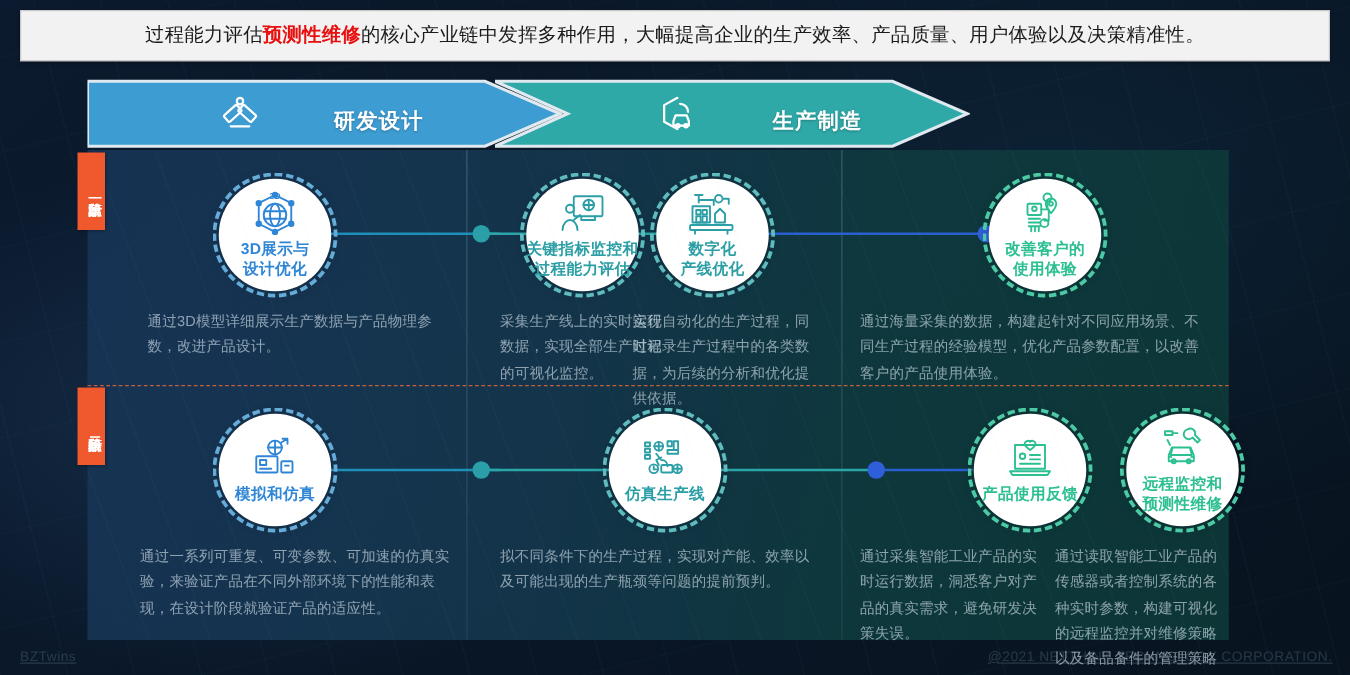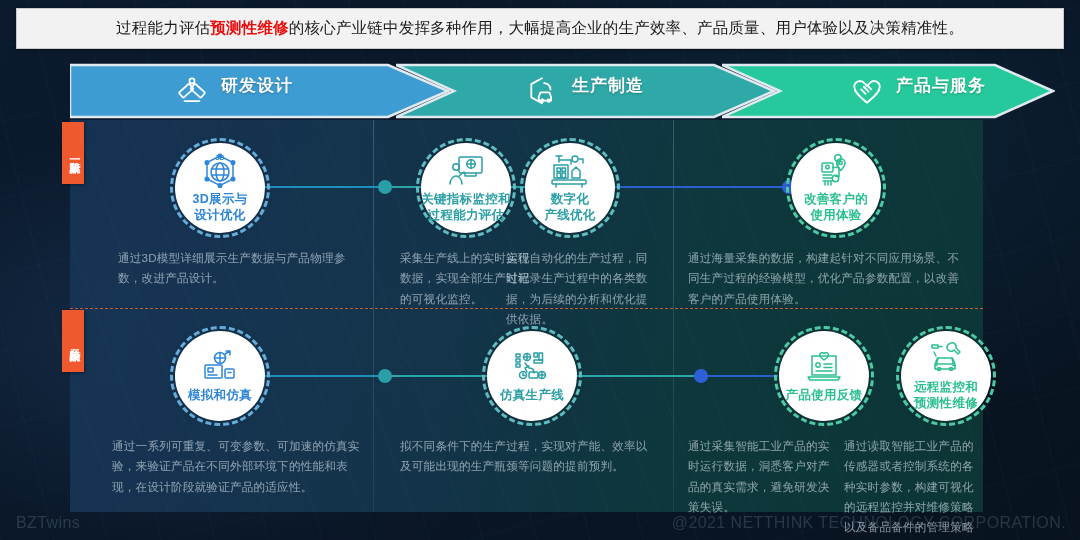--- a/index.html
+++ b/index.html
@@ -37,21 +37,21 @@
   #ribbon { position:absolute; left:70px; top:62px; width:985px; height:58px; }
   .arrow {
     position:absolute; top:0; height:58px;
     display:flex; align-items:center;
     color:#fff;
   }
   .arrow .shape { position:absolute; inset:0; }
   .arrow .lbl { position:relative; font-size:17px; font-weight:bold; letter-spacing:1px;
                 text-shadow:0 1px 2px rgba(0,0,0,.25); }
   .arrow .ico { position:relative; width:34px; height:34px; margin-right:12px; }
-  .arrow .inner { position:relative; display:flex; align-items:flex-start; }
+  .arrow .inner { position:relative; display:flex; align-items:flex-end;gap:46px; }
 
   #arrow1 { left:0;    width:380px; }
   #arrow2 { left:326px; width:380px; }
   #arrow3 { left:652px; width:333px; }
   #arrow1 .inner { margin-left:105px; }
   #arrow2 .inner { margin-left:130px; }
   #arrow3 .inner { margin-left:128px; }
 
   
   #panel { position:absolute; left:70px; top:120px; width:913px; height:392px;
@@ -95,22 +95,22 @@
   }
   .circ .cico { width:46px; height:40px; margin-top:-2px; }
   .circ .ctitle { font-size:12.5px; font-weight:bold; line-height:1.22;
                   text-align:center; white-space:pre-line; letter-spacing:.3px; }
 
   
   .desc { position:absolute; font-size:11.6px; line-height:1.75;
           color:rgba(214,228,238,.62); letter-spacing:.2px; }
 
   
-  .foot { position:absolute; bottom:8px; font-size:16px;
-          color:rgba(150,180,200,.22); letter-spacing:.4px; }
+  .foot { position:absolute; bottom:8px; font-size:11px;
+          color:rgba(150,180,200,.22); letter-spacing:.4px;text-decoration:underline; }
   #foot-left  { left:16px; }
   #foot-right { right:14px; }
 </style>
 </head>
 <body>
 
 <div id="bg"></div>
 
 <div id="banner">
   <div class="txt"><span>过程能力评估</span><span class="hl">预测性维修</span><span>的核心产业链中发挥多种作用，大幅提高企业的生产效率、产品质量、用户体验以及决策精准性。</span></div>
@@ -146,34 +146,20 @@
           <path d="M17 8.5 a6 6 0 0 1 6 6"></path>
           <path d="M12 21.5 l1.6-4.2 h8.4 l1.6 4.2 v3.5 h-11.6z"></path>
           <circle cx="15.4" cy="25" r="1.2"></circle>
             <circle cx="21.4" cy="25" r="1.2"></circle>
         </g>
       </svg>
       <span class="lbl">生产制造</span>
     </div>
   </div>
 
-  <div class="arrow" id="arrow3">
-    <svg class="shape" viewBox="0 0 333 58" preserveAspectRatio="none">
-      <polygon points="0,3 273,3 331,29 273,55 0,55 58,29" fill="#26c99b" stroke="#dfe9ef" stroke-width="2.5"></polygon>
-    </svg>
-    <div class="inner">
-      <svg class="ico" viewBox="0 0 32 32">
-        <g fill="none" stroke="#fff" stroke-width="1.7" stroke-linecap="round" stroke-linejoin="round">
-          <path d="M16 27 C8 20.5 4 16.5 4 12 a5.4 5.4 0 0 1 9.6-3.3 L16 11.5 l2.4-2.8 A5.4 5.4 0 0 1 28 12 c0 4.5-4 8.5-12 15z"></path>
-          <path d="M10.5 14.5 l4.2 4.2 M13 12 l4.5 4.5 M15.5 10 l4.5 4.5"></path>
-        </g>
-      </svg>
-      <span class="lbl">产品与服务</span>
-    </div>
-  </div>
 </div>
 
 <div id="panel">
 
   <div class="vdiv" style="left:303px;"></div>
   <div class="vdiv" style="left:603px;"></div>
   <div class="hdash" style="top:188px;"></div>
 
   <div class="badge" id="badge1">第一阶段</div>
   <div class="badge" id="badge2">第二阶段</div>

